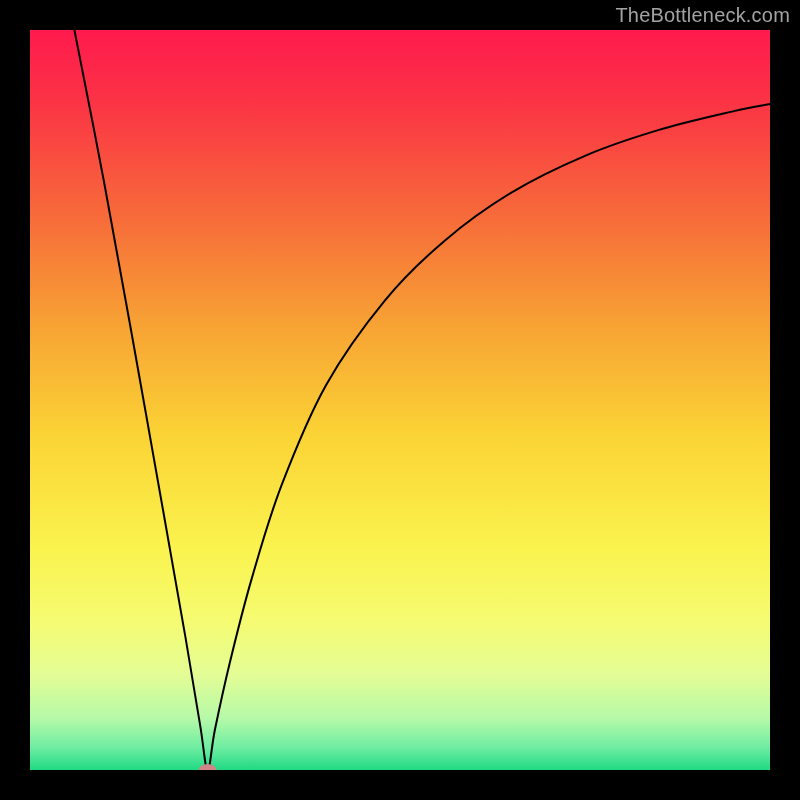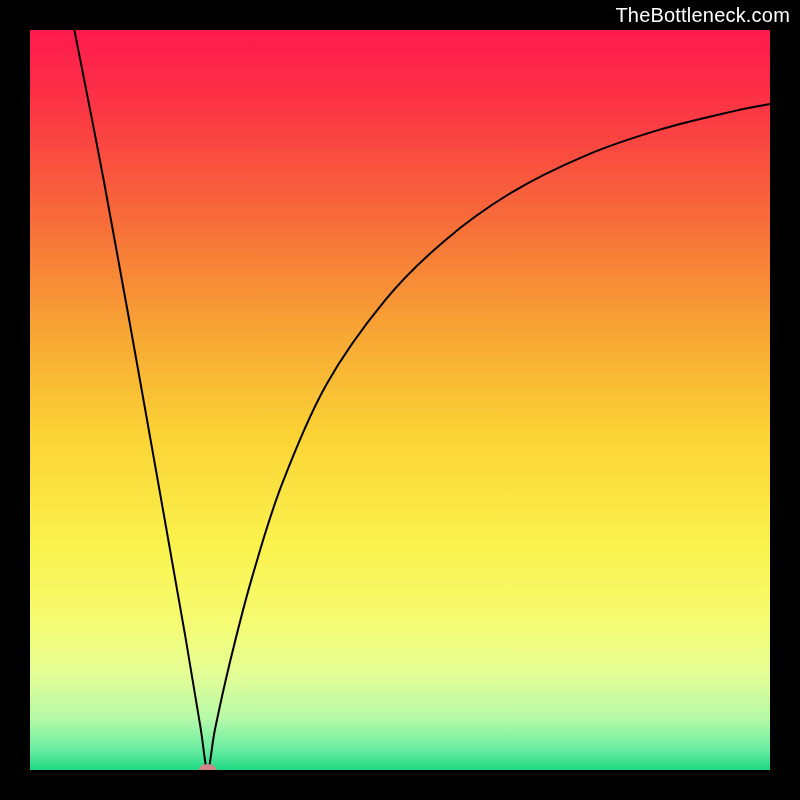--- a/index.html
+++ b/index.html
@@ -14,21 +14,21 @@
   .frame {
     position: relative;
     width: 800px;
     height: 800px;
     background: #000;
   }
   .watermark {
     position: absolute;
     top: 4px;
     right: 10px;
-    color: #ffffff;
+    color: #a3a3a3;
     font-size: 20px;
     font-weight: 500;
     letter-spacing: 0.2px;
   }
   .plot {
     position: absolute;
     left: 30px;
     top: 30px;
     width: 740px;
     height: 740px;

